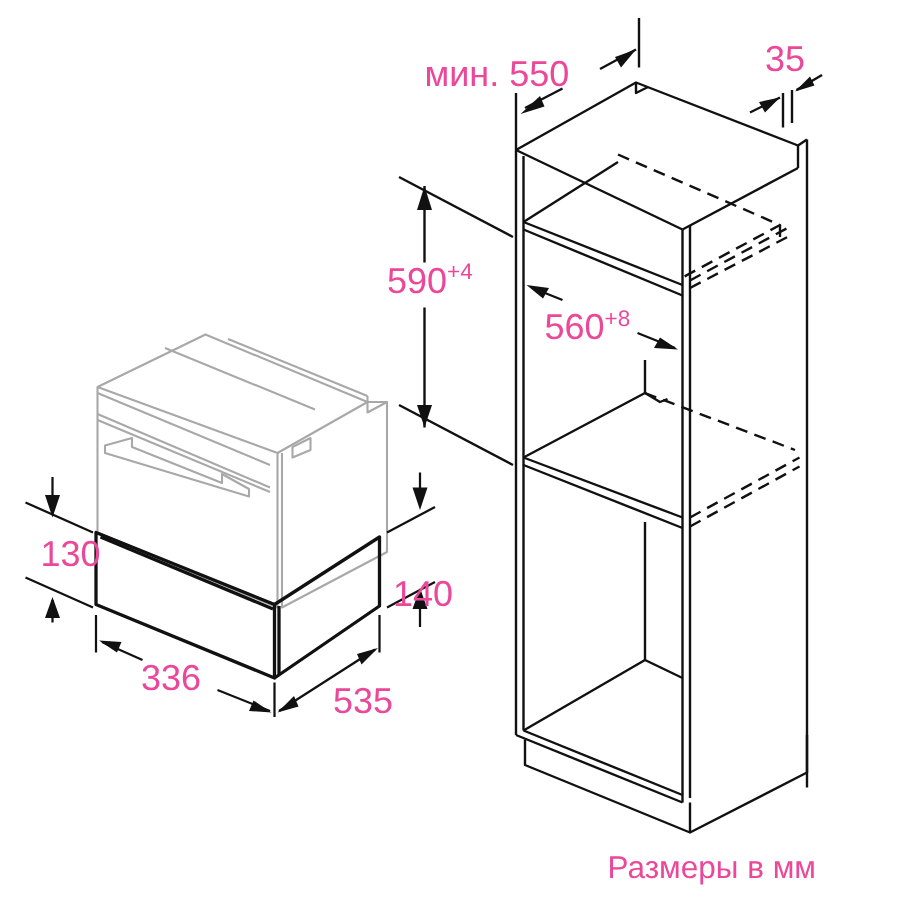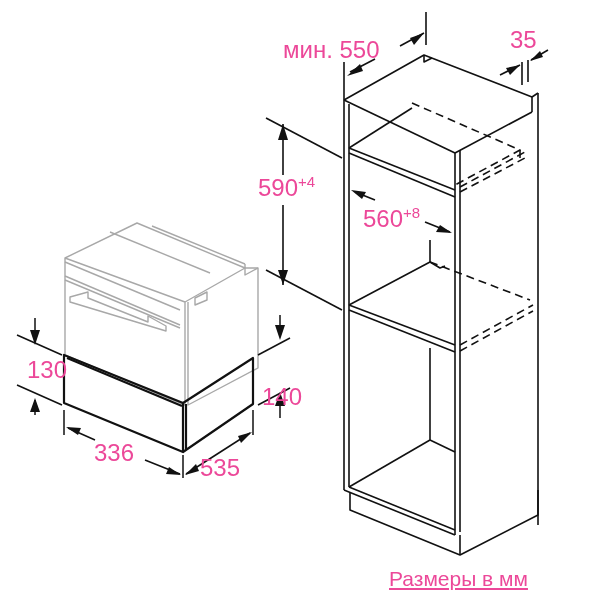--- a/index.html
+++ b/index.html
@@ -160,15 +160,15 @@
   <span>590</span><span class="sup">+4</span>
 </div>
 
 <div class="lbl big" style="left:363px;top:207px;">
   <span>560</span><span class="sup">+8</span>
 </div>
 
 <div class="lbl big" style="left:27px;top:358px;">130</div>
 <div class="lbl big" style="left:262px;top:374px;margin-top:11px;">140</div>
 <div class="lbl big" style="left:94px;top:441px;">336</div>
-<div class="lbl big" style="left:200px;top:456px;">535</div>
+<div class="lbl big" style="left:222px;top:456px;">535</div>
 
-<div class="lbl caption" style="left:389px;top:568px;text-decoration:underline;">Размеры в мм</div>
+<div class="lbl caption" style="left:405px;top:568px;">Размеры в мм</div>
 
 </body></html>

